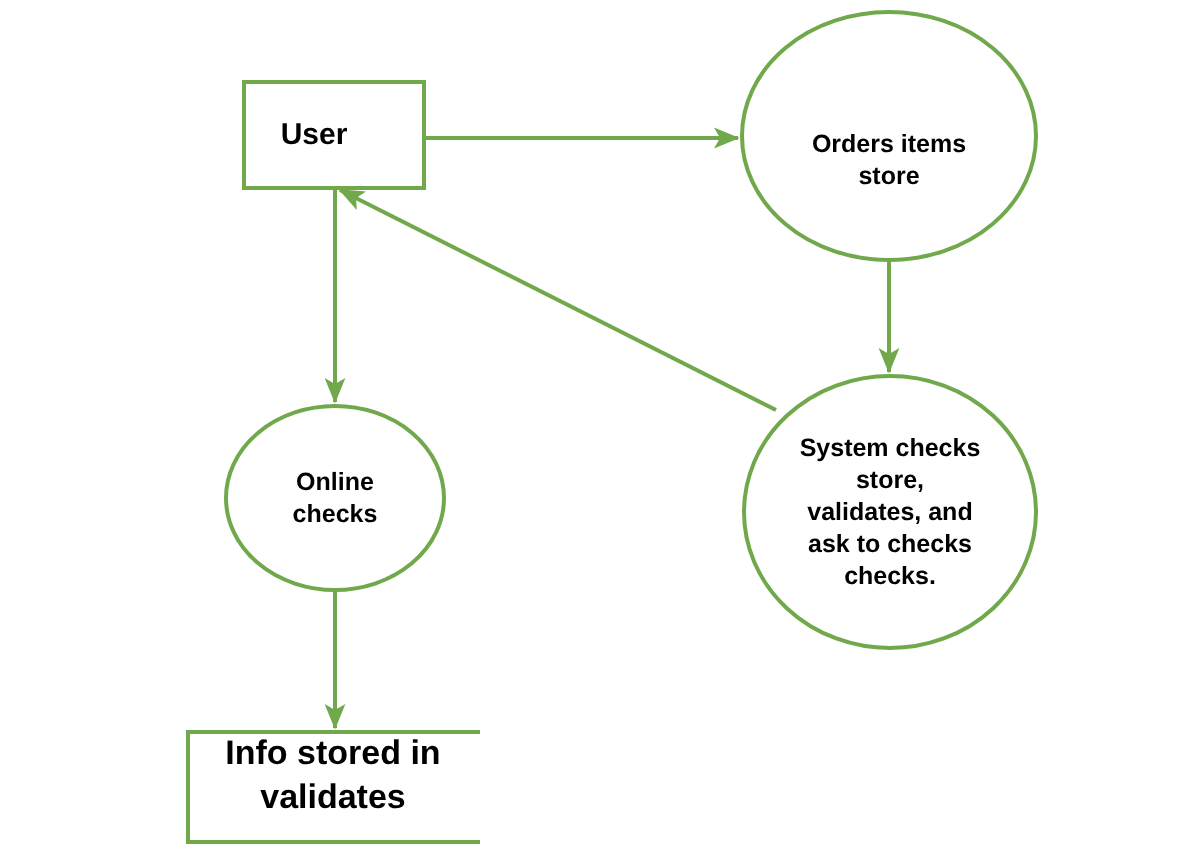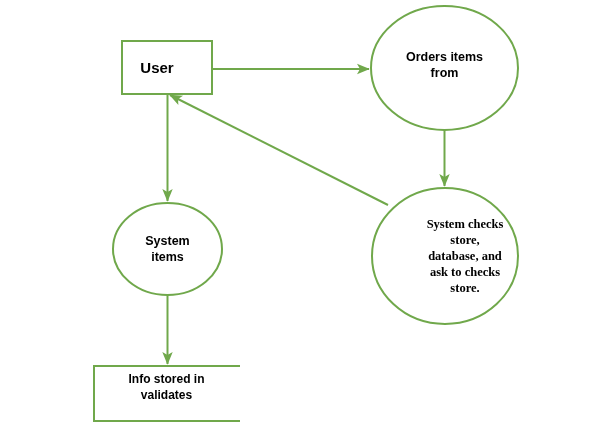--- a/index.html
+++ b/index.html
@@ -45,53 +45,52 @@
   #user-label {
     left: 122px;
     top: 41px;
     width: 70px;
     height: 53px;
     font-size: 15px;
   }
   
   #orders-label {
     left: 371px;
-    top: 6px;
+    top: 21px;
     width: 147px;
     height: 124px;
     font-size: 12.5px;
     align-items: center;
   }
   #orders-label .gap {
     height: 7px;
   }
   
   #places-label {
     left: 113px;
     top: 203px;
     width: 109px;
     height: 92px;
     font-size: 12.5px;
   }
   
   #system-label {
-    left: 392px;
+    left: 372px;
     top: 188px;
     width: 146px;
     height: 136px;
     font-size: 12.5px;
-    font-family: Liberation Serif, serif;
   }
   
   #database-label {
     left: 93px;
     top: 366px;
     width: 147px;
     height: 43px;
-    font-size: 12px;
+    font-size: 17px;
   }
 </style>
 </head>
 <body>
 
 <div id="canvas">
 
   <svg id="diagram-svg" viewBox="0 0 600 431" xmlns="http://www.w3.org/2000/svg">
     <defs>
       <marker id="arrowhead" markerWidth="7" markerHeight="7" refX="6" refY="3" orient="auto" markerUnits="strokeWidth">
@@ -123,35 +122,35 @@
       <path d="M240,366 L94,366 L94,421 L240,421" fill="#ffffff" stroke="#70A84B" stroke-width="2" stroke-linecap="butt" stroke-linejoin="miter"></path>
     </g>
   </svg>
 
   <div class="node-label" id="user-label">
     <span class="line">User</span>
   </div>
 
   <div class="node-label" id="orders-label">
     <span class="line">Orders items</span>
-    <span class="line">from</span>
+    <span class="line">store</span>
     <span class="gap"></span>
   </div>
 
   <div class="node-label" id="places-label">
-    <span class="line">System</span>
-    <span class="line">items</span>
+    <span class="line">Online</span>
+    <span class="line">checks</span>
   </div>
 
   <div class="node-label" id="system-label">
     <span class="line">System checks</span>
     <span class="line">store,</span>
-    <span class="line">database, and</span>
+    <span class="line">validates, and</span>
     <span class="line">ask to checks</span>
-    <span class="line">store.</span>
+    <span class="line">checks.</span>
   </div>
 
   <div class="node-label" id="database-label">
     <span class="line">Info stored in</span>
     <span class="line">validates</span>
   </div>
 
 </div>
 
 </body></html>

